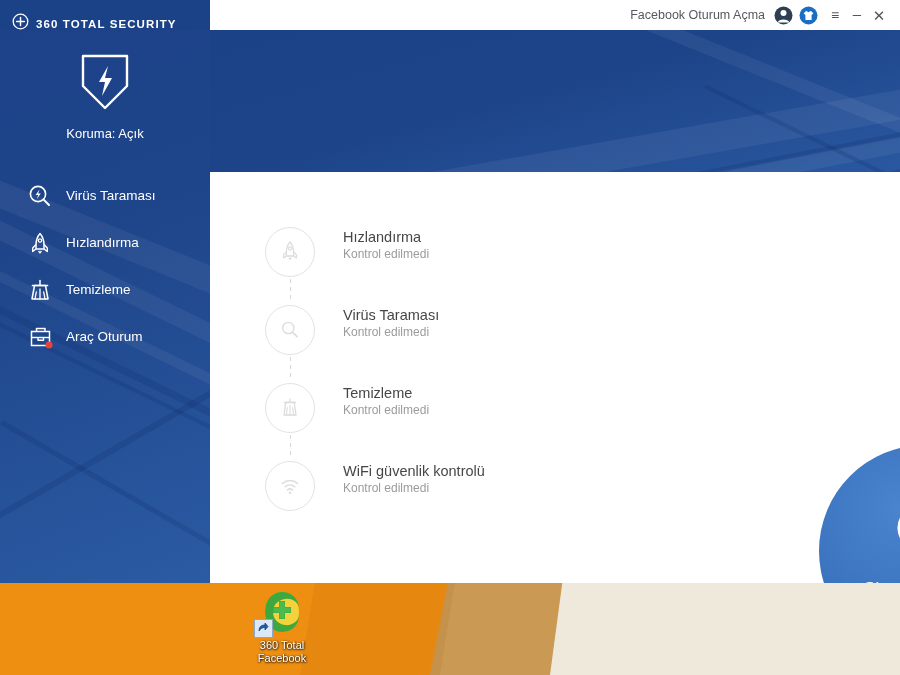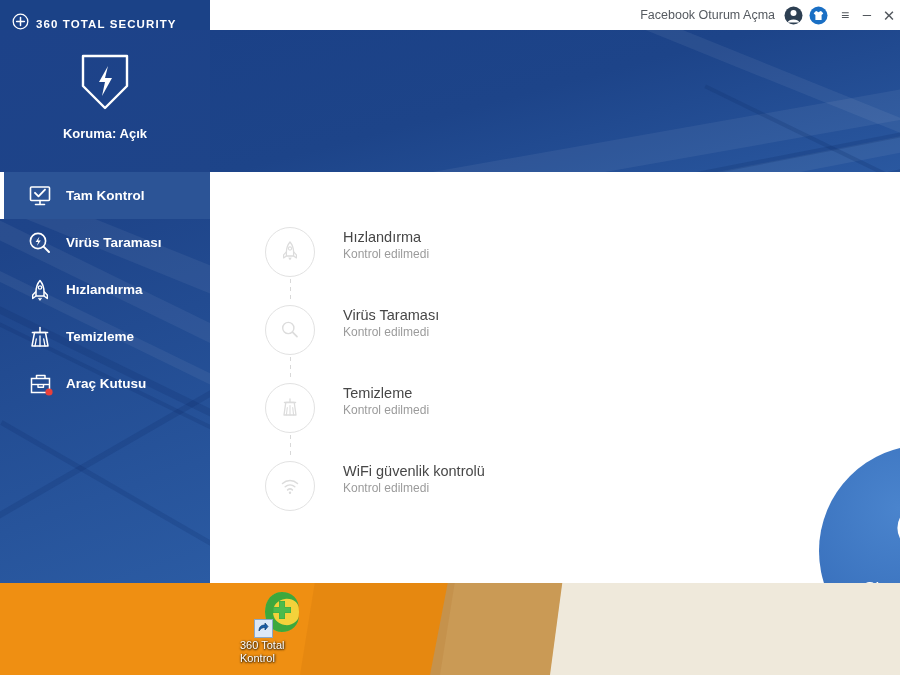--- a/index.html
+++ b/index.html
@@ -20,50 +20,50 @@
   .wp-cream{left:520px;top:0;width:380px;height:675px;background:#efe9db;
      clip-path:polygon(120px 0, 380px 0, 380px 675px, 0 675px);}
   .wp-yellow{left:700px;top:0;width:200px;height:675px;background:#f5bc10;
      clip-path:polygon(160px 0, 200px 0, 200px 240px, 40px 0);}
   .wp-yellow2{left:760px;top:0;width:140px;height:300px;background:#f6c21a;
      clip-path:polygon(0 0, 140px 0, 140px 200px);}
   .wp-shadow{left:300px;top:300px;width:200px;height:375px;background:rgba(160,80,0,.10);
      clip-path:polygon(60px 0, 200px 0, 140px 375px, 0 375px);}
 
   
-  #desktop-icon{position:absolute;left:240px;top:588px;width:84px;}
+  #desktop-icon{position:absolute;left:240px;top:588px;width:84px;text-align:center;}
   .di-img{width:48px;height:48px;margin:0 auto;position:relative;}
   .di-badge{position:absolute;left:-4px;bottom:-2px;width:17px;height:17px;
      background:#dce8f7;border:1px solid #8aa8c8;}
   .di-badge svg{display:block;}
   .di-label{font-size:11px;line-height:13px;color:#ffffff;margin-top:3px;
      text-shadow:0 1px 2px rgba(0,0,0,.85),1px 0 2px rgba(0,0,0,.7);}
 
   
   #window{position:absolute;left:0;top:0;width:900px;height:583px;background:#ffffff;overflow:hidden;}
 
   
   #titlebar{position:absolute;left:0;top:0;width:900px;height:30px;background:#ffffff;}
   #titlebar-left{position:absolute;left:0;top:0;width:210px;height:30px;background:#1b4287;
      display:flex;align-items:flex-end;padding-left:12px;box-sizing:border-box;}
   .brand-logo{width:17px;height:17px;flex:0 0 auto;}
   .brand-text{color:#ffffff;font-size:11.5px;font-weight:bold;letter-spacing:1.1px;margin-left:7px;}
   #titlebar-right{position:absolute;right:0;top:0;height:30px;display:flex;align-items:center;
-     }
+     padding-right:10px;}
   .tb-link{font-size:12.5px;color:#555a60;margin-right:9px;cursor:default;}
   .tb-ico{width:19px;height:19px;margin-right:6px;flex:0 0 auto;}
   .tb-btn{width:22px;height:22px;display:flex;align-items:center;justify-content:center;
      color:#53585e;font-size:14px;line-height:1;}
   .tb-btn.menu{font-size:14px;}
   .tb-btn.min{font-size:15px;padding-bottom:4px;}
   .tb-btn.close{font-size:15px;}
 
   
   #sidebar{position:absolute;left:0;top:30px;width:210px;height:553px;
-     background:linear-gradient(160deg,#1d4289 0%,#1e4489 35%,#2b5ba3 100%);overflow:hidden;font-weight:bold;}
+     background:linear-gradient(160deg,#1d4289 0%,#1e4489 35%,#2b5ba3 100%);overflow:hidden;}
   .sb-deco{position:absolute;background:rgba(255,255,255,.055);}
   .sb-deco2{position:absolute;background:rgba(10,40,100,.18);}
 
   #protection{position:absolute;left:0;top:18px;width:210px;text-align:center;z-index:3;}
   #shield{width:60px;height:66px;margin:0 auto;}
   #protection-label{color:#ffffff;font-size:13px;margin-top:8px;}
 
   #nav{position:absolute;left:0;top:142px;width:210px;z-index:3;}
   .nav-item{position:relative;height:47px;display:flex;align-items:center;padding-left:28px;
      box-sizing:border-box;cursor:default;}
@@ -120,21 +120,21 @@
       <path d="M21.5 13.5 h5 v6 h6 v5 h-6 v6 h-5 v-6 h-6 v-5 h6 z" fill="#4cbb4c"></path>
     </svg>
     <span class="di-badge">
       <svg viewBox="0 0 15 15" width="15" height="15">
         <path d="M4 11 C4 6 7 5 10 5 L10 3 L13 6.5 L10 10 L10 7.5 C7.5 7.5 5.5 8.5 4 11 Z" fill="#1b5fa8" stroke="#0d3f73" stroke-width="0.7"></path>
       </svg>
     </span>
   </div>
   <div class="di-label">
     <span>360 Total</span><br>
-    <span>Kontrol</span>
+    <span>Facebook</span>
   </div>
 </div>
 
 <div id="window">
 
   <div id="titlebar">
 
     <div id="titlebar-left">
       <span class="brand-logo">
         <svg viewBox="0 0 17 17" width="17" height="17">
@@ -184,30 +184,20 @@
         <svg viewBox="0 0 60 66" width="60" height="66">
           <path d="M8 8 L52 8 L52 38 L30 60 L8 38 Z" fill="none" stroke="#ffffff" stroke-width="2.4" stroke-linejoin="round"></path>
           <path d="M33 18 L24 34 L30 34 L27 48 L37 30 L30 30 Z" fill="#ffffff"></path>
         </svg>
       </span>
       <div id="protection-label">Koruma: Açık</div>
     </div>
 
     <div id="nav">
 
-      <div class="nav-item active">
-        <span class="nav-ico">
-          <svg viewBox="0 0 24 24" width="24" height="24">
-            <rect x="2.5" y="3" width="19" height="13.5" rx="1" fill="none" stroke="#ffffff" stroke-width="1.6"></rect>
-            <path d="M7 8.8 L10.5 12.3 L17 5.6" fill="none" stroke="#ffffff" stroke-width="1.9" stroke-linecap="round" stroke-linejoin="round"></path>
-            <path d="M12 16.5 v3 M7.5 20.5 h9" stroke="#ffffff" stroke-width="1.6" stroke-linecap="round"></path>
-          </svg>
-        </span>
-        <span class="nav-label">Tam Kontrol</span>
-      </div>
 
       <div class="nav-item">
         <span class="nav-ico">
           <svg viewBox="0 0 24 24" width="24" height="24">
             <circle cx="10" cy="10" r="7.6" fill="none" stroke="#ffffff" stroke-width="1.6"></circle>
             <path d="M15.6 15.6 L21 21" stroke="#ffffff" stroke-width="2" stroke-linecap="round"></path>
             <path d="M11.5 5.5 L7.6 11 L10.2 11 L8.8 15 L12.8 9.4 L10.2 9.4 Z" fill="#ffffff"></path>
           </svg>
         </span>
         <span class="nav-label">Virüs Taraması</span>
@@ -241,21 +231,21 @@
       <div class="nav-item">
         <span class="nav-ico">
           <svg viewBox="0 0 26 26" width="26" height="26">
             <path d="M8.5 6.5 L8.5 3.5 L17 3.5 L17 6.5" fill="none" stroke="#ffffff" stroke-width="1.5" stroke-linejoin="round"></path>
             <rect x="3.5" y="6.5" width="18" height="14" fill="none" stroke="#ffffff" stroke-width="1.5"></rect>
             <path d="M3.5 12.5 h18" stroke="#ffffff" stroke-width="1.4"></path>
             <path d="M10 12.5 L10 15.2 L15.5 15.2 L15.5 12.5" fill="none" stroke="#ffffff" stroke-width="1.4" stroke-linejoin="round"></path>
             <circle cx="21" cy="20" r="3.6" fill="#e8403a"></circle>
           </svg>
         </span>
-        <span class="nav-label">Araç Kutusu</span>
+        <span class="nav-label">Araç Oturum</span>
       </div>
 
     </div>
 
   </div>
 
   <div id="banner">
     <div class="bn-deco" style="left:180px;top:88px;width:700px;height:30px;transform:rotate(-10deg);"></div>
     <div class="bn-deco" style="left:300px;top:124px;width:600px;height:16px;transform:rotate(-11deg);"></div>
     <div class="bn-deco2" style="left:300px;top:118px;width:620px;height:5px;transform:rotate(-11deg);"></div>

